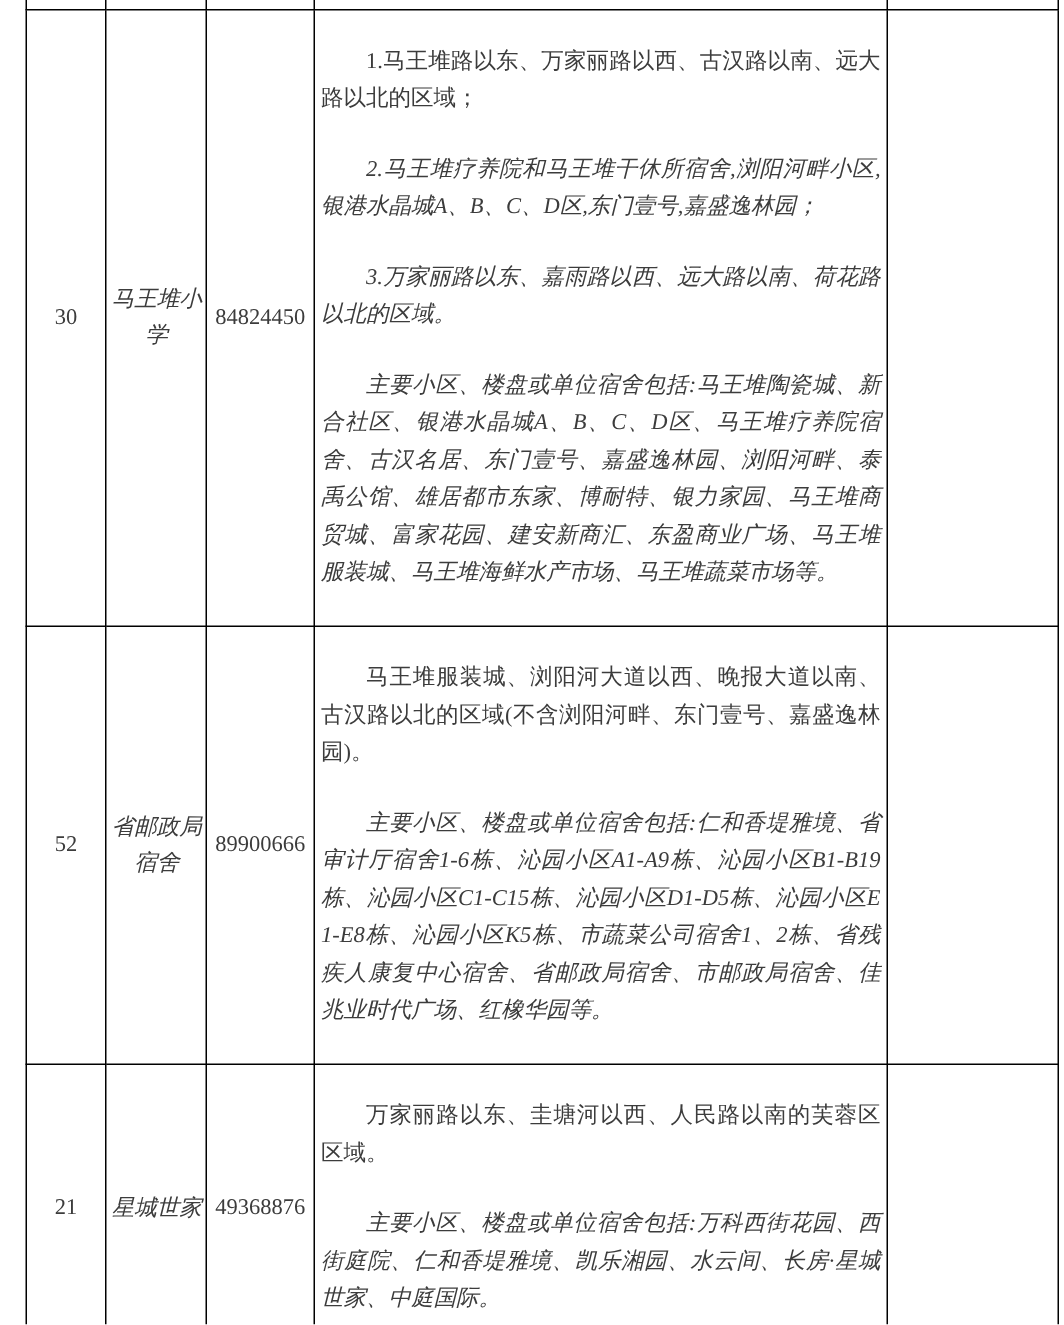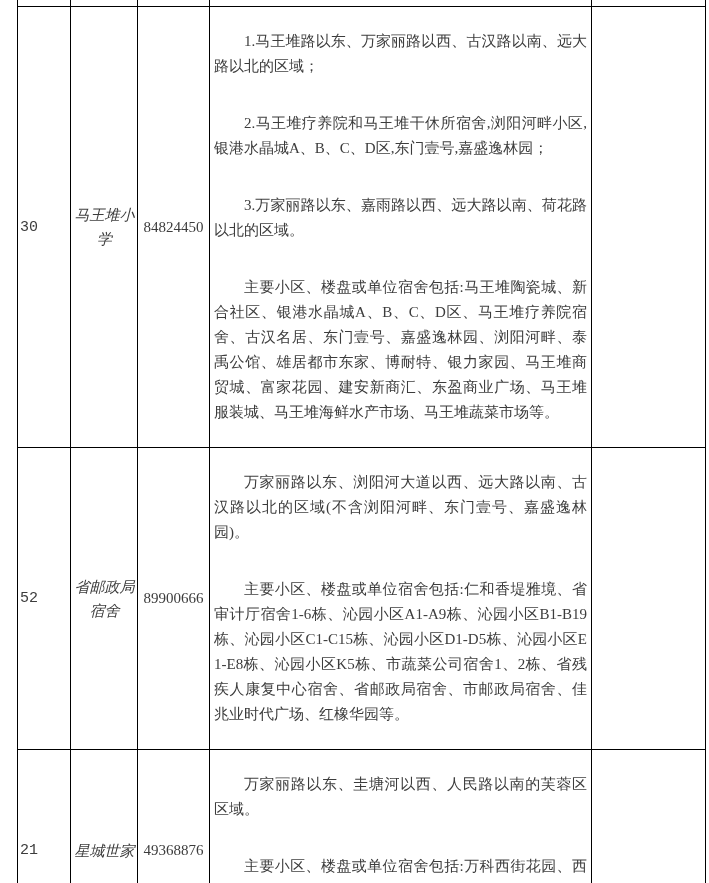--- a/index.html
+++ b/index.html
@@ -40,24 +40,23 @@
     border-bottom: none;
     padding: 0;
     font-size: 0;
     line-height: 0;
   }
   tr.row-30 { height: 410px; }
   tr.row-31 { height: 274px; }
   tr.row-32 { height: 184px; }
 
   td.num-cell {
-    text-align: left;
+    text-align: center;
     font-size: 15px;
     padding: 0 2px;
-    font-family: Liberation Mono, monospace;
   }
   td.name-cell {
     text-align: center;
     font-size: 15px;
     line-height: 24px;
     padding: 0 1px 0 2px;
     word-break: break-all;
     font-style: italic;
   }
   td.phone-cell {
@@ -71,21 +70,22 @@
   }
   td.desc-cell p {
     margin: 0;
     font-size: 15px;
     line-height: 25px;
     text-indent: 2em;
     text-align: justify;
     word-break: break-all;
   }
   td.desc-cell p + p {
-    margin-top: 32px;
+    margin-top: 22px;
+    font-style: italic;
   }
   td.empty-cell {
     padding: 0;
   }
 </style>
 </head>
 <body>
 
 <div class="viewport">
   <table class="district-table">
@@ -117,21 +117,21 @@
         <p>主要小区、楼盘或单位宿舍包括:马王堆陶瓷城、新合社区、银港水晶城A、B、C、D区、马王堆疗养院宿舍、古汉名居、东门壹号、嘉盛逸林园、浏阳河畔、泰禹公馆、雄居都市东家、博耐特、银力家园、马王堆商贸城、富家花园、建安新商汇、东盈商业广场、马王堆服装城、马王堆海鲜水产市场、马王堆蔬菜市场等。</p>
       </td>
       <td class="empty-cell"></td>
     </tr>
 
     <tr class="row-31">
       <td class="num-cell">52</td>
       <td class="name-cell">省邮政局宿舍</td>
       <td class="phone-cell">89900666</td>
       <td class="desc-cell">
-        <p>万家丽路以东、浏阳河大道以西、远大路以南、古汉路以北的区域(不含浏阳河畔、东门壹号、嘉盛逸林园)。</p>
+        <p>马王堆服装城、浏阳河大道以西、晚报大道以南、古汉路以北的区域(不含浏阳河畔、东门壹号、嘉盛逸林园)。</p>
         <p>主要小区、楼盘或单位宿舍包括:仁和香堤雅境、省审计厅宿舍1-6栋、沁园小区A1-A9栋、沁园小区B1-B19栋、沁园小区C1-C15栋、沁园小区D1-D5栋、沁园小区E1-E8栋、沁园小区K5栋、市蔬菜公司宿舍1、2栋、省残疾人康复中心宿舍、省邮政局宿舍、市邮政局宿舍、佳兆业时代广场、红橡华园等。</p>
       </td>
       <td class="empty-cell"></td>
     </tr>
 
     <tr class="row-32">
       <td class="num-cell">21</td>
       <td class="name-cell">星城世家</td>
       <td class="phone-cell">49368876</td>
       <td class="desc-cell">

